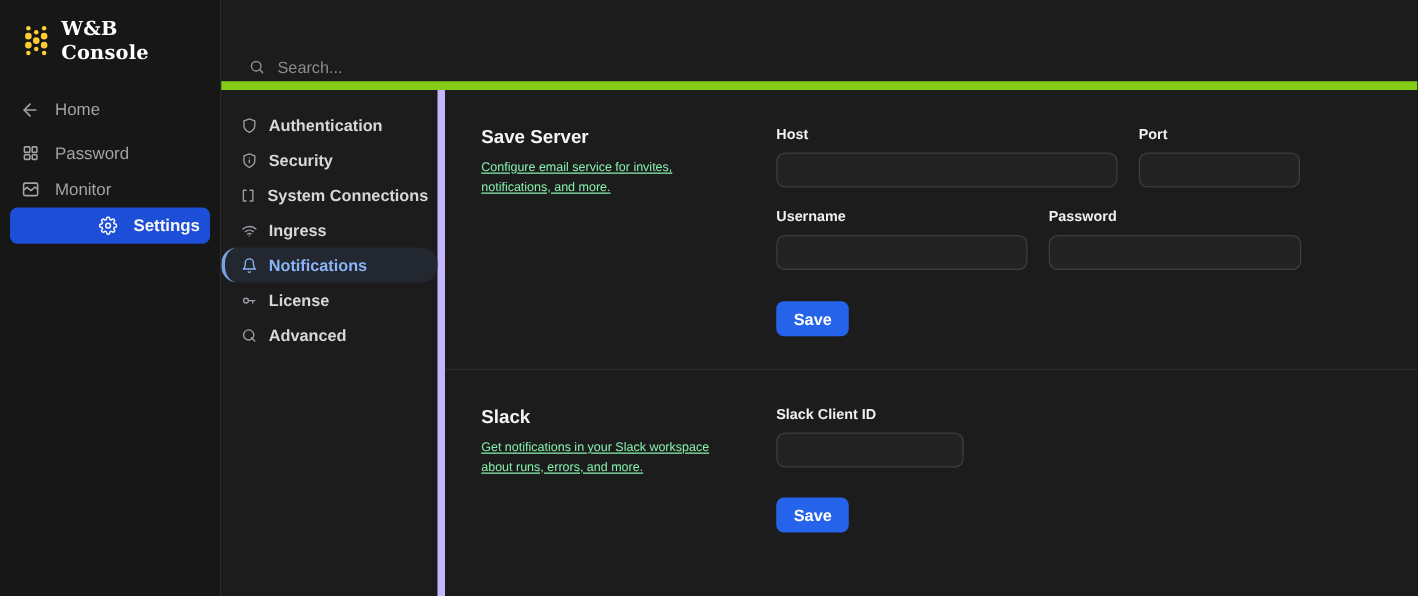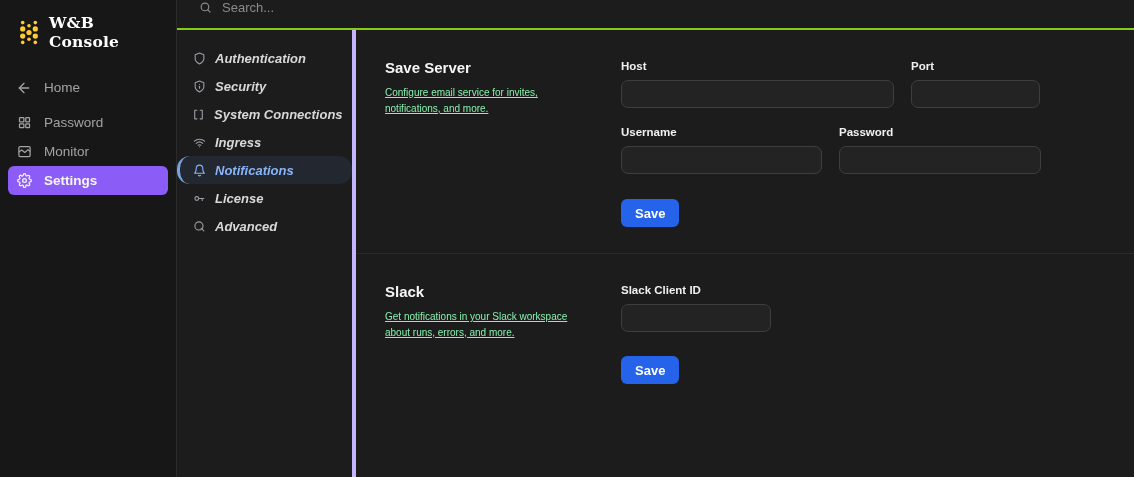--- a/index.html
+++ b/index.html
@@ -11,35 +11,35 @@
     color:#e5e5e5;
   }
   svg { display:block; }
 
   
   .main-sidebar { width:177px; min-width:177px; background:#171717; border-right:1px solid #2a2a2a; }
   .logo-row { display:flex; align-items:center; gap:9px; padding:13px 16px 9px 18px; }
   .logo-title { font-family:"DejaVu Serif", serif; font-weight:bold; font-size:15.5px; color:#ffffff; letter-spacing:.2px; }
   .main-nav { padding:13px 8px 0 8px; }
   .mnav-item { display:flex; align-items:center; gap:12px; height:29px; padding:0 8px; border-radius:6px; color:#a3a3a3; font-size:13.5px; font-weight:500; cursor:pointer; }
-  .mnav-item.active { background:#8b5cf6; color:#f5f5f5; font-weight:700; }
+  .mnav-item.active { background:#1d4ed8; color:#f5f5f5; font-weight:700;justify-content:flex-end; }
   .mnav-item.home-gap { margin-bottom:6px; }
   .mnav-icon { width:16px; height:16px; display:flex; align-items:center; justify-content:center; }
 
   
   .right-region { flex:1; display:flex; flex-direction:column; min-width:0; }
-  .topbar { height:30px; min-height:30px; border-bottom:2px solid #84cc16; display:flex; align-items:flex-start; gap:10px; padding:0 22px; }
+  .topbar { height:30px; min-height:30px; border-bottom:7px solid #84cc16; display:flex; align-items:center; gap:10px; padding:0 22px;margin-top:42px; }
   .search-wrap { display:flex; align-items:center; gap:10px; flex:1; color:#8b8b8b; cursor:text; }
   .search-input { background:transparent; border:none; outline:none; color:#d4d4d4; font-size:13px; width:300px; font-family:"Liberation Sans", sans-serif; }
   .search-input::placeholder { color:#8b8b8b; }
 
   .below { flex:1; display:flex; min-height:0; }
 
   
-  .settings-nav { width:179px; min-width:179px; border-right:4px solid #c4b5fd; padding-top:14px;font-style:italic; }
+  .settings-nav { width:179px; min-width:179px; border-right:6px solid #c4b5fd; padding-top:14px; }
   .snav-item { display:flex; align-items:center; gap:9px; height:28px; padding:0 15px 0 12px; border-left:3px solid transparent; color:#d8d8d8; font-size:13px; font-weight:600; cursor:pointer; white-space:nowrap; }
   .snav-item .snav-icon { color:#9a9fa6; width:14px; height:14px; display:flex; align-items:center; justify-content:center; }
   .snav-item.active { background:#23272f; border-left-color:#78a3de; color:#8ab4f8;border-radius:13px; }
   .snav-item.active .snav-icon { color:#8ab4f8; }
 
   
   .content { flex:1; min-width:0; display:flex; flex-direction:column; }
   .section { display:flex; padding:29px 0 0 29px; }
   .section.email { height:223px; }
   .section-info { width:236px; min-width:236px; padding-right:24px; }

